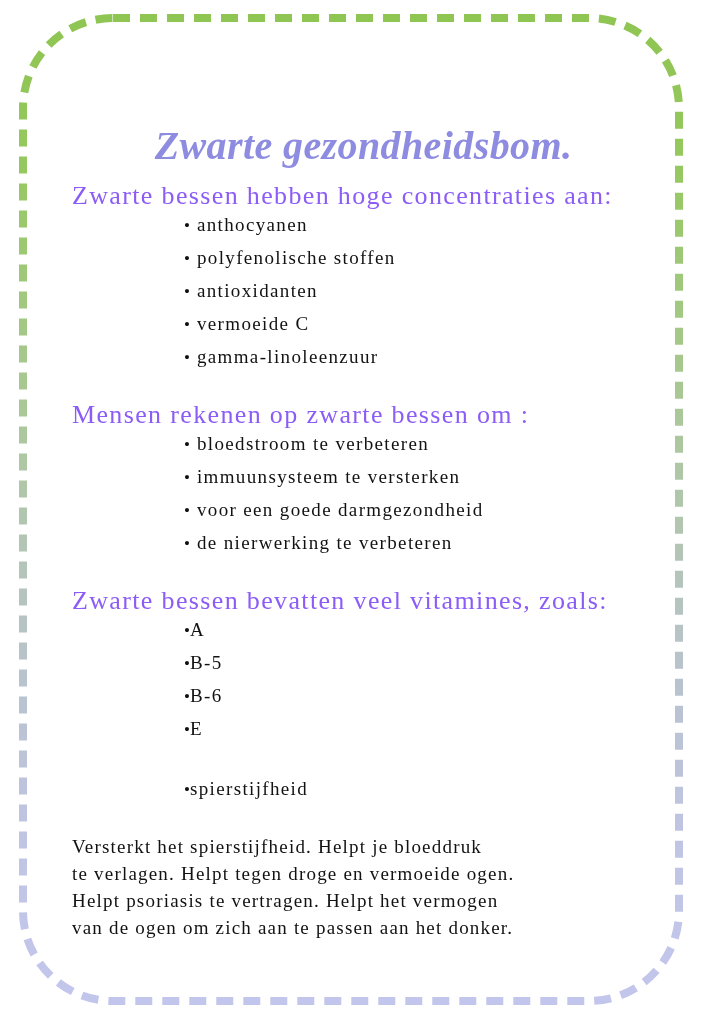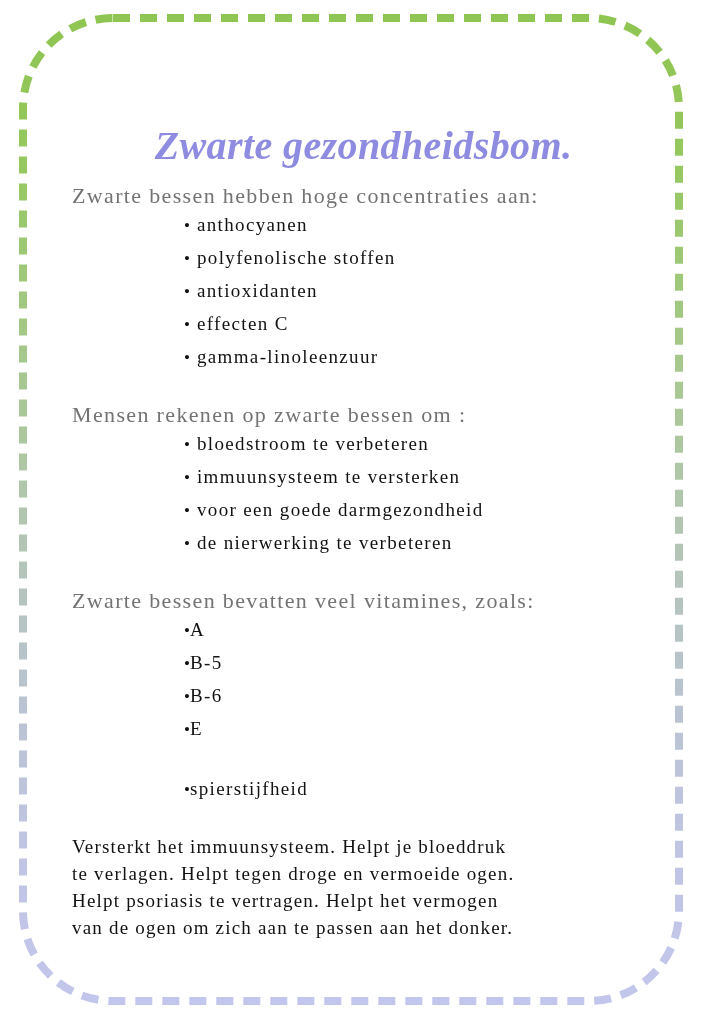--- a/index.html
+++ b/index.html
@@ -64,23 +64,23 @@
   }
 
   .section {
     margin-bottom: 27px;
   }
   .section:last-child {
     margin-bottom: 0;
   }
 
   .section-heading {
-    font-size: 22px;
+    font-size: 26px;
     line-height: 27px;
-    color: #737373;
+    color: #8b5cf6;
     letter-spacing: 1.35px;
     white-space: nowrap;
   }
 
   .bullet-list {
     list-style: none;
     margin: 0;
     padding: 0;
   }
 
@@ -143,21 +143,21 @@
   <h1 id="page-title">Zwarte gezondheidsbom.</h1>
 
   <div id="body-blocks">
 
   <div class="section">
         <div class="section-heading">Zwarte bessen hebben hoge concentraties aan:</div>
         <ul class="bullet-list">
           <li class="bullet-item spaced"><span class="bullet-glyph">•</span><span>anthocyanen</span></li>
           <li class="bullet-item spaced"><span class="bullet-glyph">•</span><span>polyfenolische stoffen</span></li>
           <li class="bullet-item spaced"><span class="bullet-glyph">•</span><span>antioxidanten</span></li>
-          <li class="bullet-item spaced"><span class="bullet-glyph">•</span><span>effecten C</span></li>
+          <li class="bullet-item spaced"><span class="bullet-glyph">•</span><span>vermoeide C</span></li>
           <li class="bullet-item spaced"><span class="bullet-glyph">•</span><span>gamma-linoleenzuur</span></li>
         </ul>
       </div>
       <div class="section">
         <div class="section-heading">Mensen rekenen op zwarte bessen om :</div>
         <ul class="bullet-list">
           <li class="bullet-item spaced"><span class="bullet-glyph">•</span><span>bloedstroom te verbeteren</span></li>
           <li class="bullet-item spaced"><span class="bullet-glyph">•</span><span>immuunsysteem te versterken</span></li>
           <li class="bullet-item spaced"><span class="bullet-glyph">•</span><span>voor een goede darmgezondheid</span></li>
           <li class="bullet-item spaced"><span class="bullet-glyph">•</span><span>de nierwerking te verbeteren</span></li>
@@ -171,20 +171,20 @@
           <li class="bullet-item tight"><span class="bullet-glyph">•</span><span>B-6</span></li>
           <li class="bullet-item tight"><span class="bullet-glyph">•</span><span>E</span></li>
         </ul>
       </div>
       <div class="section">
         <ul class="bullet-list">
           <li class="bullet-item tight"><span class="bullet-glyph">•</span><span>spierstijfheid</span></li>
         </ul>
       </div>
       <div id="closing-paragraph">
-        <div class="para-line">Versterkt het immuunsysteem.  Helpt je bloeddruk</div>
+        <div class="para-line">Versterkt het spierstijfheid.  Helpt je bloeddruk</div>
         <div class="para-line">te verlagen. Helpt tegen droge en vermoeide ogen.</div>
         <div class="para-line">Helpt psoriasis te vertragen. Helpt het vermogen</div>
         <div class="para-line">van de ogen om zich aan te passen aan het donker.</div>
       </div>
     </div>
 
 </div>
 
 </body></html>

